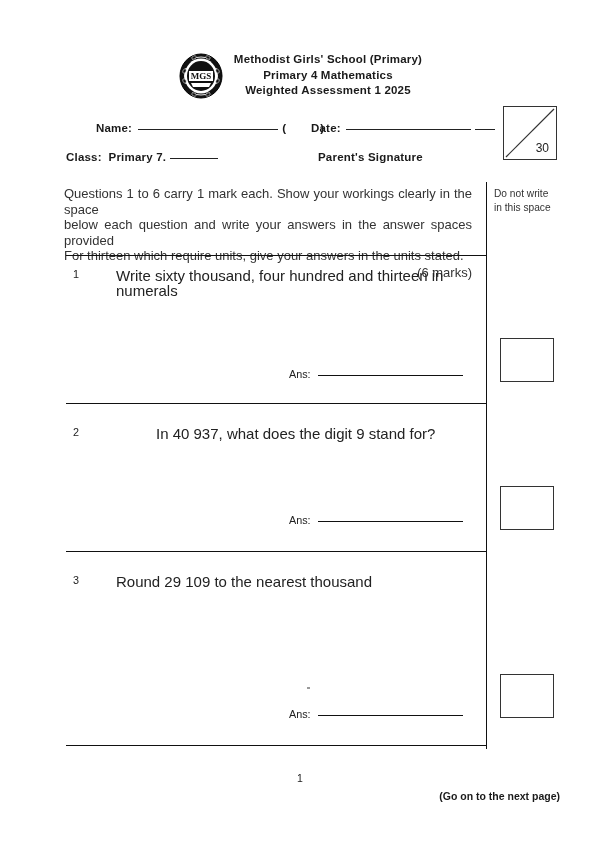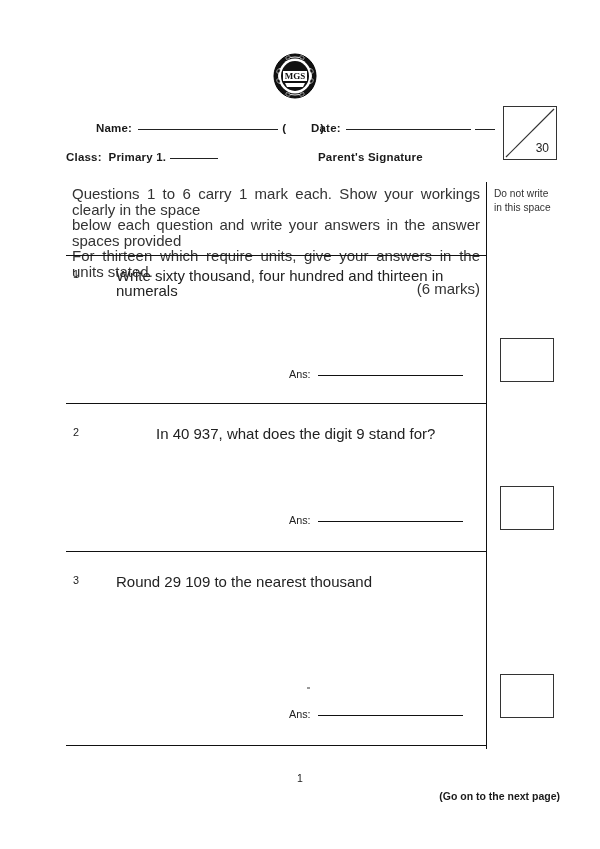--- a/index.html
+++ b/index.html
@@ -102,24 +102,24 @@
     left: 486px;
     top: 182px;
     width: 0;
     height: 567px;
     border-left: 1.4px solid #111;
   }
 
   
   #instructions {
     position: absolute;
-    left: 72px;
+    left: 64px;
     top: 186px;
     width: 408px;
-    font-size: 15px;
+    font-size: 13px;
     line-height: 15.6px;
     color: #333;
     text-align: justify;
   }
   #instruction-marks {
     text-align: right;
     margin-top: 1px;
     color: #333;
   }
   #do-not-write {
@@ -221,29 +221,34 @@
           <ellipse cx="16" cy="5.5" rx="2.4" ry="1.5" transform="rotate(-25 16 5.5)"></ellipse>
           <ellipse cx="30" cy="5.5" rx="2.4" ry="1.5" transform="rotate(25 30 5.5)"></ellipse>
           <ellipse cx="16" cy="42.5" rx="2.4" ry="1.5" transform="rotate(25 16 42.5)"></ellipse>
           <ellipse cx="30" cy="42.5" rx="2.4" ry="1.5" transform="rotate(-25 30 42.5)"></ellipse>
         </g>
         <rect x="11" y="19" width="24" height="10" fill="#fff"></rect>
         <text x="23" y="27.4" font-family="'Liberation Serif', serif" font-size="9" font-weight="bold" fill="#111" text-anchor="middle">MGS</text>
         <path d="M13 31 L33 31 L31 35 L15 35 Z" fill="#fff"></path>
       </svg>
     </div>
+    <div class="header-lines">
+      <div>Methodist Girls' School (Primary)</div>
+      <div>Primary 4 Mathematics</div>
+      <div>Weighted Assessment 1 2025</div>
+    </div>
   </div>
 
   <div class="field-row" id="name-row">
     <span>Name:</span><span class="rule rule-name"></span><span class="paren">(</span><span class="paren-gap"></span><span class="paren">)</span>
   </div>
 
   <div class="field-row" id="class-row">
     <span>Class:</span>&nbsp;
-    <span>Primary 1.</span><span class="rule rule-class"></span>
+    <span>Primary 7.</span><span class="rule rule-class"></span>
   </div>
 
   <div class="field-row" id="date-row">
     <span>Date:</span><span class="rule rule-date"></span><span class="rule rule-date-2"></span>
   </div>
 
   <div class="field-row" id="sig-row">
     <span>Parent's Signature</span>
   </div>
 

